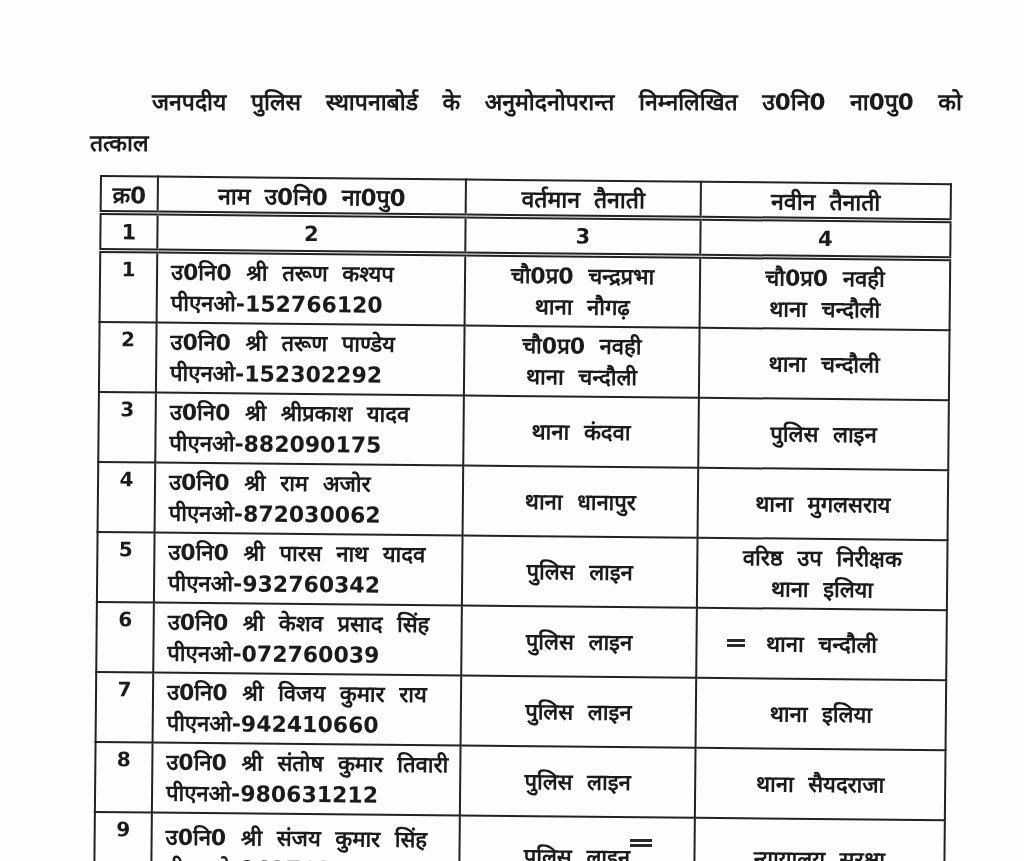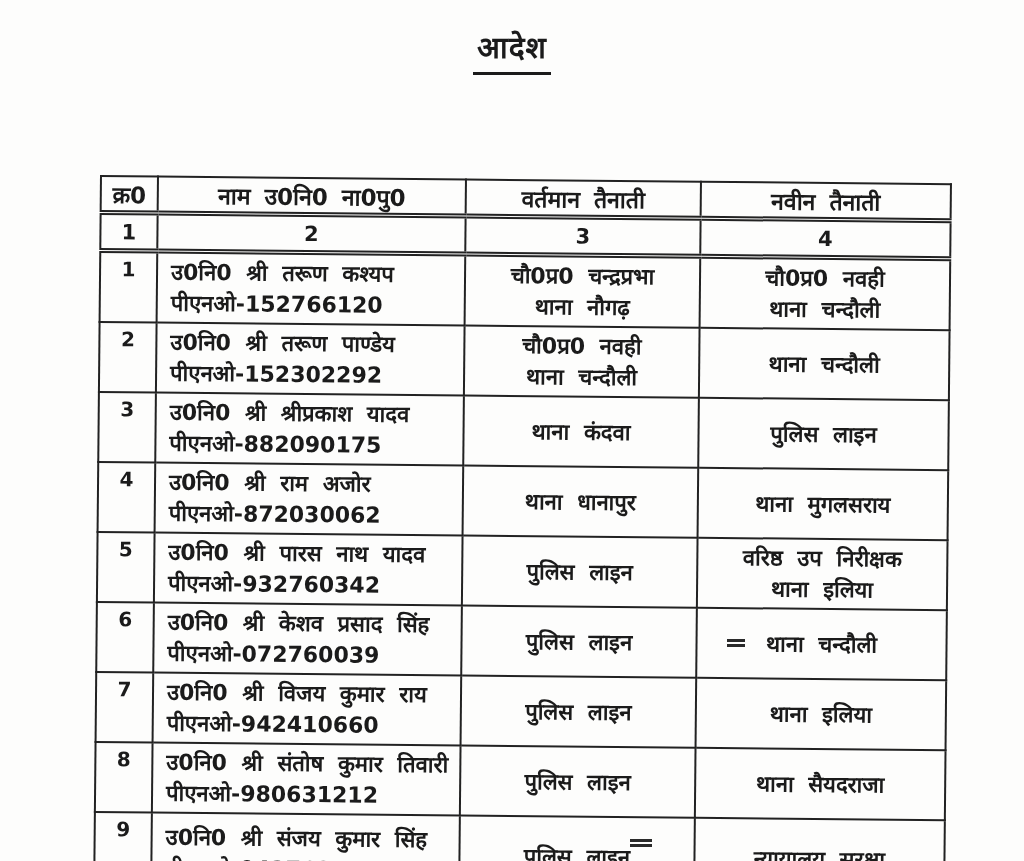--- a/index.html
+++ b/index.html
@@ -131,25 +131,23 @@
     background: #2a2a2a;
   }
   #artifact-1 { left: 727px; top: 639px; width: 18px; height: 3px; }
   #artifact-2 { left: 630px; top: 839px; width: 22px; height: 3px; }
 </style>
 </head>
 <body>
 
 <div class="page">
 
-  <div class="title-wrap">
-    <span class="title">आदेश</span>
-  </div>
 
   <div class="intro">
+    <div class="line1">जनपदीय पुलिस स्थापनाबोर्ड के अनुमोदनोपरान्त निम्नलिखित उ0नि0 ना0पु0 को तत्काल</div>
   </div>
 
   <div class="table-wrap">
     <table>
       <colgroup>
         <col class="c-sno">
           <col class="c-name">
           <col class="c-cur">
           <col class="c-new">
       </colgroup>

